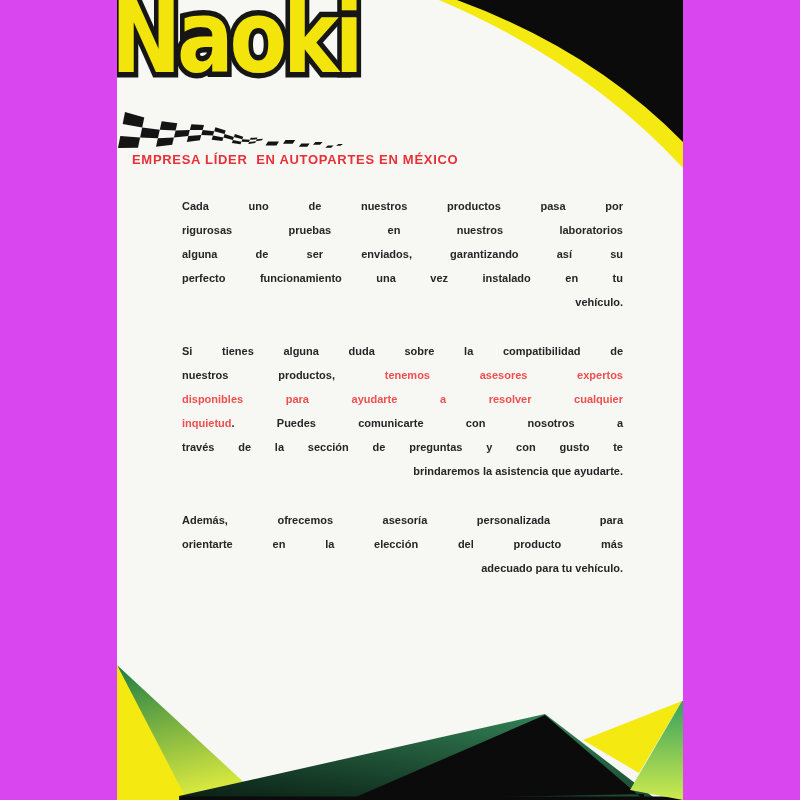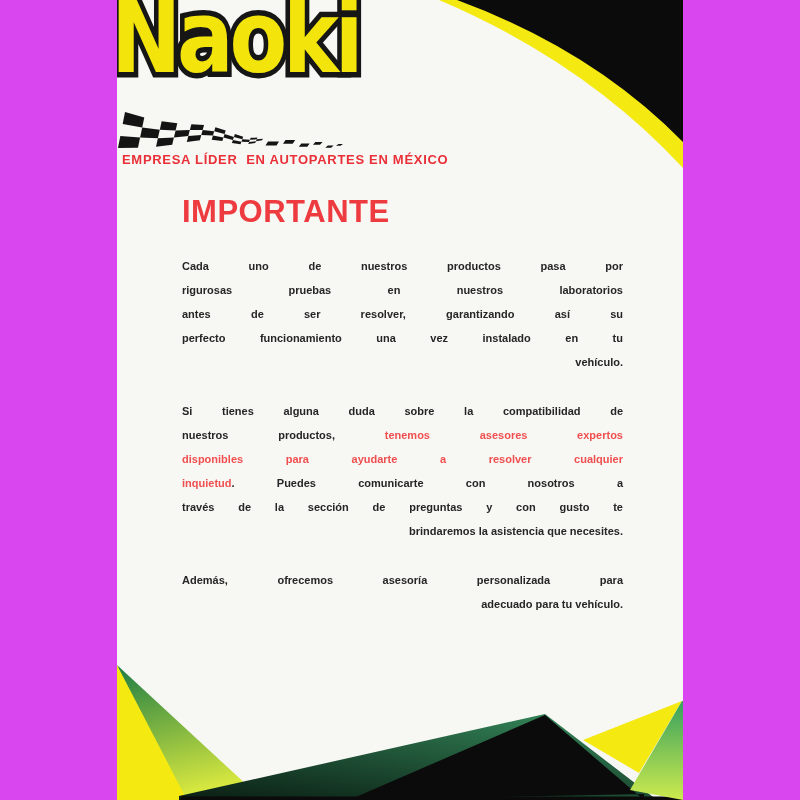--- a/index.html
+++ b/index.html
@@ -15,21 +15,21 @@
 
   
   .logo-naoki{position:absolute;left:-6px;top:-12px;font-family:"DejaVu Sans",sans-serif;
     font-weight:800;font-size:100px;line-height:1;letter-spacing:-5px;color:#f3e50c;
     transform:scaleX(0.84);transform-origin:left top;white-space:nowrap;}
   .logo-naoki::before{content:attr(data-text);position:absolute;left:0;top:0;z-index:-1;
     -webkit-text-stroke:11px #161616;color:#161616;}
   .logo-sub{position:absolute;left:3px;top:93px;font-size:16.5px;font-weight:600;color:#242424;
     letter-spacing:3.6px;white-space:nowrap;}
   .flag{position:absolute;left:1px;top:111px;width:242px;height:42px;display:block;}
-  .tagline{position:absolute;left:5px;top:152px;font-size:13px;font-weight:800;color:#e93038;
+  .tagline{position:absolute;left:15px;top:152px;font-size:13px;font-weight:800;color:#e93038;
     letter-spacing:0.7px;white-space:nowrap;}
 
   
   .text-col{position:absolute;left:65px;top:194px;width:441px;}
   .heading{margin:0 0 24px 0;font-size:31px;font-weight:800;color:#ee3b40;letter-spacing:0.5px;}
   .para{margin:0 0 25px 0;color:#262626;font-size:11px;font-weight:700;line-height:24px;}
   .para:last-child{margin-bottom:0;}
   .jline{text-align:justify;text-align-last:justify;}
   .lastline{text-align:right;}
   .seg-red{color:#f04f4f;}
@@ -68,39 +68,39 @@
         <polygon points="147.5140927038,34.6 150.0140927038,30.4 161.0140927038,30.4 158.5140927038,34.6" fill="#141414"></polygon>
         <polygon points="165.0140927038,32.65 167.5140927038,28.9 177.2140927038,28.9 174.7140927038,32.65" fill="#141414"></polygon>
         <polygon points="180.81409270380001,35.699999999999996 183.31409270380001,32.4 191.71409270380002,32.4 189.21409270380002,35.699999999999996" fill="#141414"></polygon>
         <polygon points="194.9140927038,33.75 197.4140927038,30.9 204.5140927038,30.9 202.0140927038,33.75" fill="#141414"></polygon>
         <polygon points="207.31409270380001,36.8 209.81409270380001,34.4 215.61409270380003,34.4 213.11409270380003,36.8" fill="#141414"></polygon>
         <polygon points="218.0140927038,34.85 220.5140927038,32.9 225.0140927038,32.9 222.5140927038,34.85" fill="#141414"></polygon>
       </svg>
     <div class="tagline">EMPRESA LÍDER&nbsp; EN AUTOPARTES EN MÉXICO</div>
 
     <div class="text-col">
-      <h1 class="heading">IMPORTANTE</h1>
       <div id="paragraphs">
           <div class="para">
             <div class="jline"><span>Cada uno de nuestros productos pasa por</span></div>
             <div class="jline"><span>rigurosas pruebas en nuestros laboratorios</span></div>
-            <div class="jline"><span>antes de ser resolver, garantizando así su</span></div>
+            <div class="jline"><span>alguna de ser enviados, garantizando así su</span></div>
             <div class="jline"><span>perfecto funcionamiento una vez instalado en tu</span></div>
             <div class="lastline"><span>vehículo.</span></div>
           </div>
           <div class="para">
             <div class="jline"><span>Si tienes alguna duda sobre la compatibilidad de</span></div>
             <div class="jline"><span>nuestros productos, </span><span class="seg-red">tenemos asesores expertos</span></div>
             <div class="jline"><span class="seg-red">disponibles para ayudarte a resolver cualquier</span></div>
             <div class="jline"><span class="seg-red">inquietud</span><span>. Puedes comunicarte con nosotros a</span></div>
             <div class="jline"><span>través de la sección de preguntas y con gusto te</span></div>
-            <div class="lastline"><span>brindaremos la asistencia que necesites.</span></div>
+            <div class="lastline"><span>brindaremos la asistencia que ayudarte.</span></div>
           </div>
           <div class="para">
             <div class="jline"><span>Además, ofrecemos asesoría personalizada para</span></div>
+            <div class="jline"><span>orientarte en la elección del producto más</span></div>
             <div class="lastline"><span>adecuado para tu vehículo.</span></div>
           </div>
         </div>
     </div>
 
     <svg class="corner-bottom" viewBox="0 0 566 146" aria-hidden="true">
       <defs>
         <linearGradient id="gradL" x1="0" y1="0" x2="0.25" y2="1">
           <stop offset="0" stop-color="#1d7c45"></stop>
             <stop offset="1" stop-color="#d6e73f"></stop>

